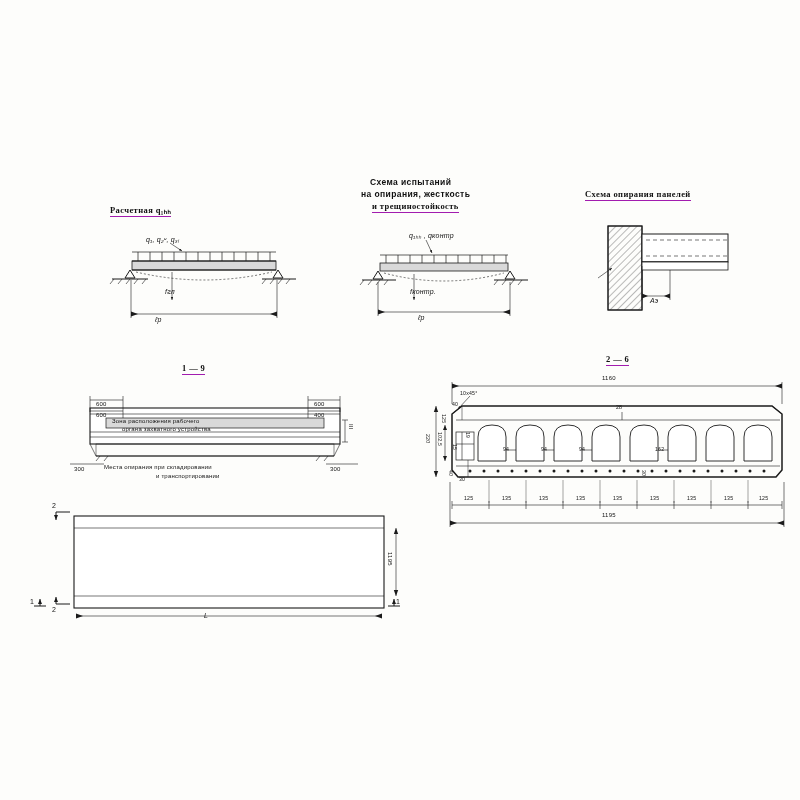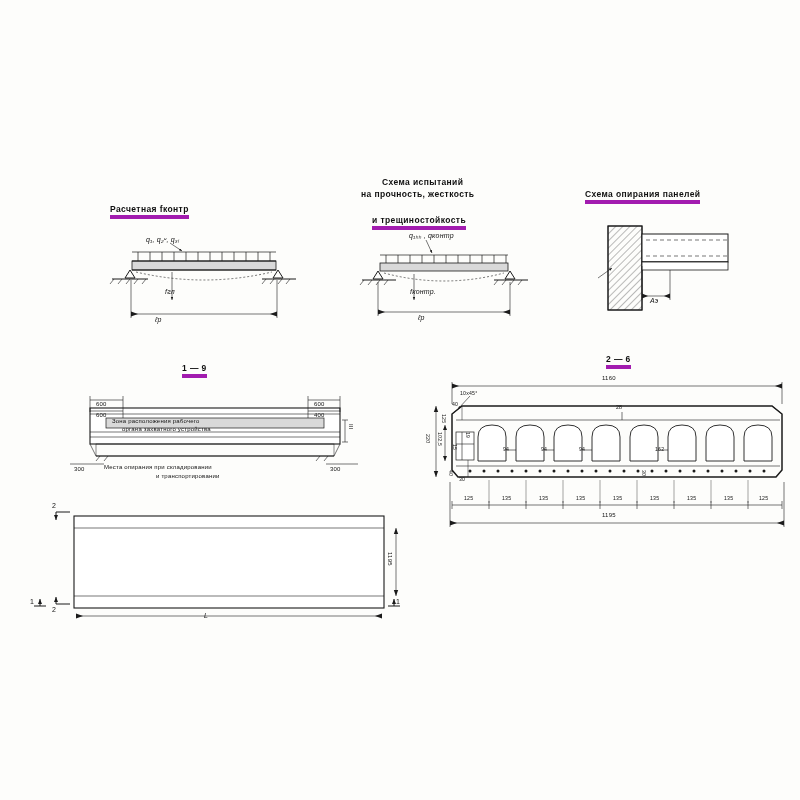--- a/index.html
+++ b/index.html
@@ -26,46 +26,47 @@
   .lbl.ital { font-style: italic; }
   .title {
     position: absolute;
     font-size: 8.5px;
     font-weight: bold;
     letter-spacing: 0.4px;
     white-space: nowrap;
     color: #101010;
   }
   .title.u {
-    border-bottom: 4px solid #a21caf;
+    border-bottom: 1px solid #a21caf;
     padding-bottom: 1px;
+    font-family: Liberation Serif, serif;
   }
   .tiny { font-size: 6px; }
   .micro { font-size: 5.2px; }
   svg { position: absolute; top: 0; left: 0; overflow: visible; }
   .ln { stroke: #1b1b1b; fill: none; }
   .w1 { stroke-width: 1; }
   .w15 { stroke-width: 1.5; }
   .w05 { stroke-width: 0.6; }
   .dash { stroke-dasharray: 4 3; }
   .dashfine { stroke-dasharray: 2 2; }
   .fillgray { fill: #d9d9d9; stroke: #1b1b1b; stroke-width: 0.8; }
   .fillwhite { fill: #ffffff; stroke: #1b1b1b; stroke-width: 0.9; }
   .dot { fill: #1b1b1b; }
 </style>
 </head>
 <body>
 
 <div id="sheet">
 
-  <div class="title u" style="left:110px; top:204px;">Расчетная  fконтр</div>
-
-  <div class="title" style="left:370px; top:177px;margin-left:12px;">Схема   испытаний</div>
-  <div class="title" style="left:361px; top:189px;">на прочность, жесткость</div>
-  <div class="title u" style="left:372px; top:215px;">и трещиностойкость</div>
+  <div class="title u" style="left:110px; top:204px;">Расчетная  q₁ₕₕ</div>
+
+  <div class="title" style="left:370px; top:177px;">Схема   испытаний</div>
+  <div class="title" style="left:361px; top:189px;">на опирания, жесткость</div>
+  <div class="title u" style="left:372px; top:201px;">и трещиностойкость</div>
 
   <div class="title u" style="left:585px; top:189px;">Схема  опирания панелей</div>
 
   <div class="title u" style="left:182px; top:363px;">1 — 9</div>
   <div class="title u" style="left:606px; top:354px;">2 — 6</div>
 
   <svg width="800" height="800">
     <defs>
       <pattern id="hatch45" width="6" height="6" patternTransform="rotate(45)" patternUnits="userSpaceOnUse">
         <line x1="0" y1="0" x2="0" y2="6" stroke="#1b1b1b" stroke-width="0.7"></line>

